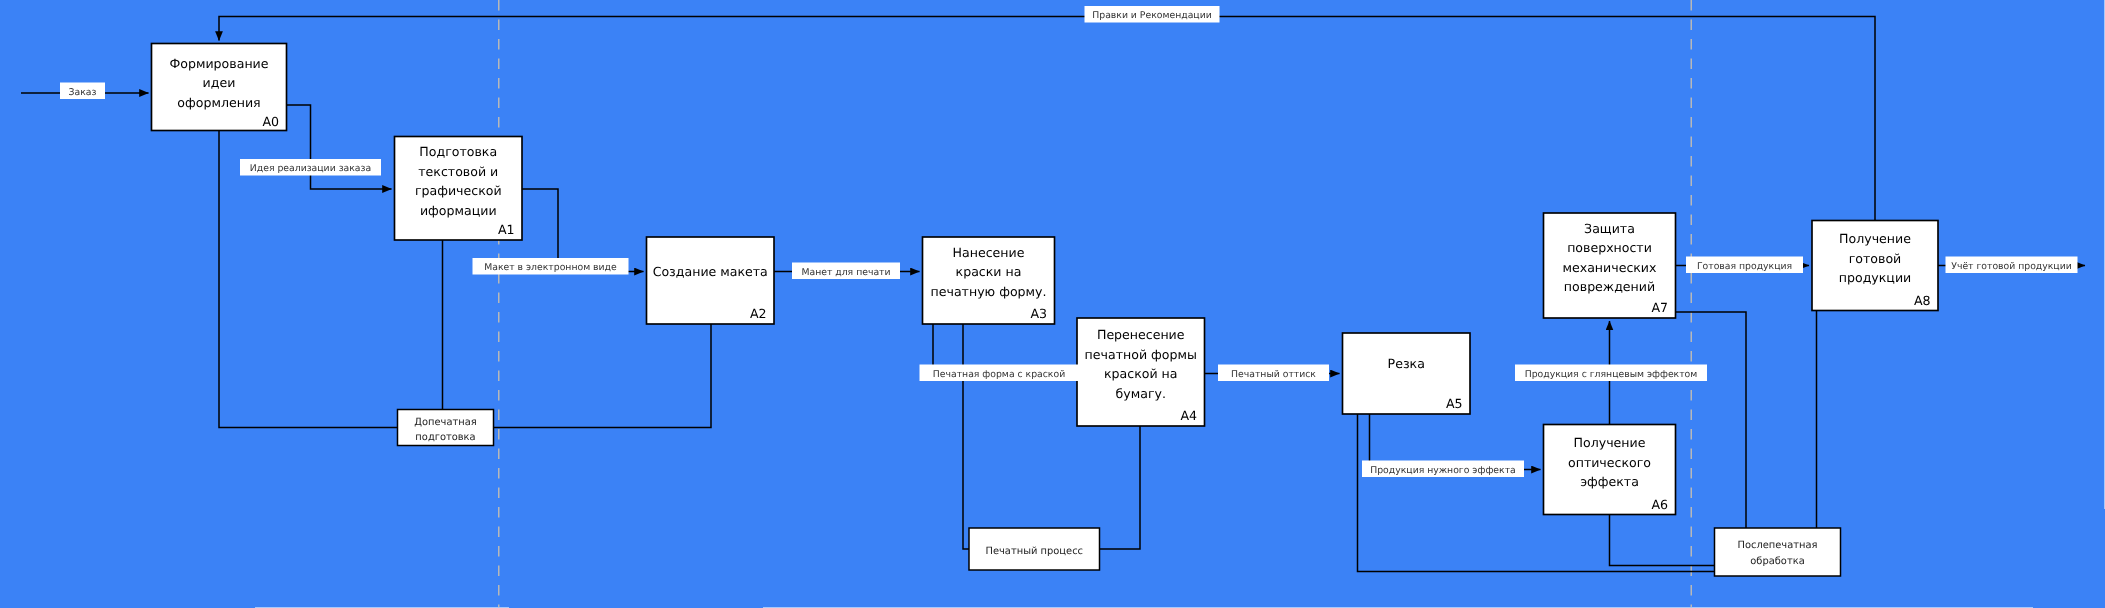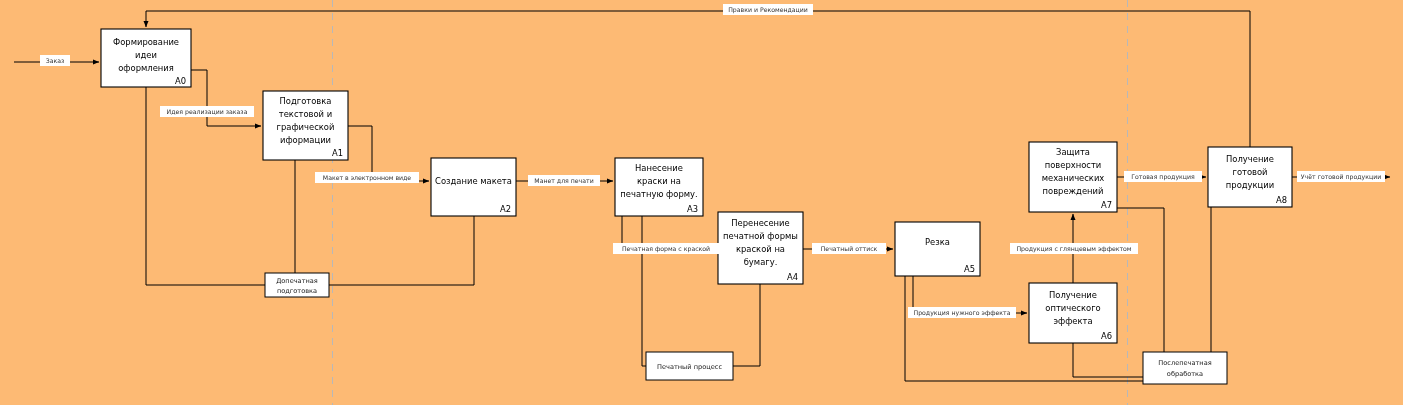--- a/index.html
+++ b/index.html
@@ -10,21 +10,21 @@
   body {
     width: 1403px;
     height: 405px;
     font-family: "DejaVu Sans", "Liberation Sans", sans-serif;
     overflow: hidden;
   }
   #diagram-root {
     position: relative;
     width: 1403px;
     height: 405px;
-    background: #fdba74;
+    background: #3b82f6;
   }
   svg#idef0 {
     position: absolute;
     left: 0;
     top: 0;
     width: 1403px;
     height: 405px;
     display: block;
   }
   .box-rect {

